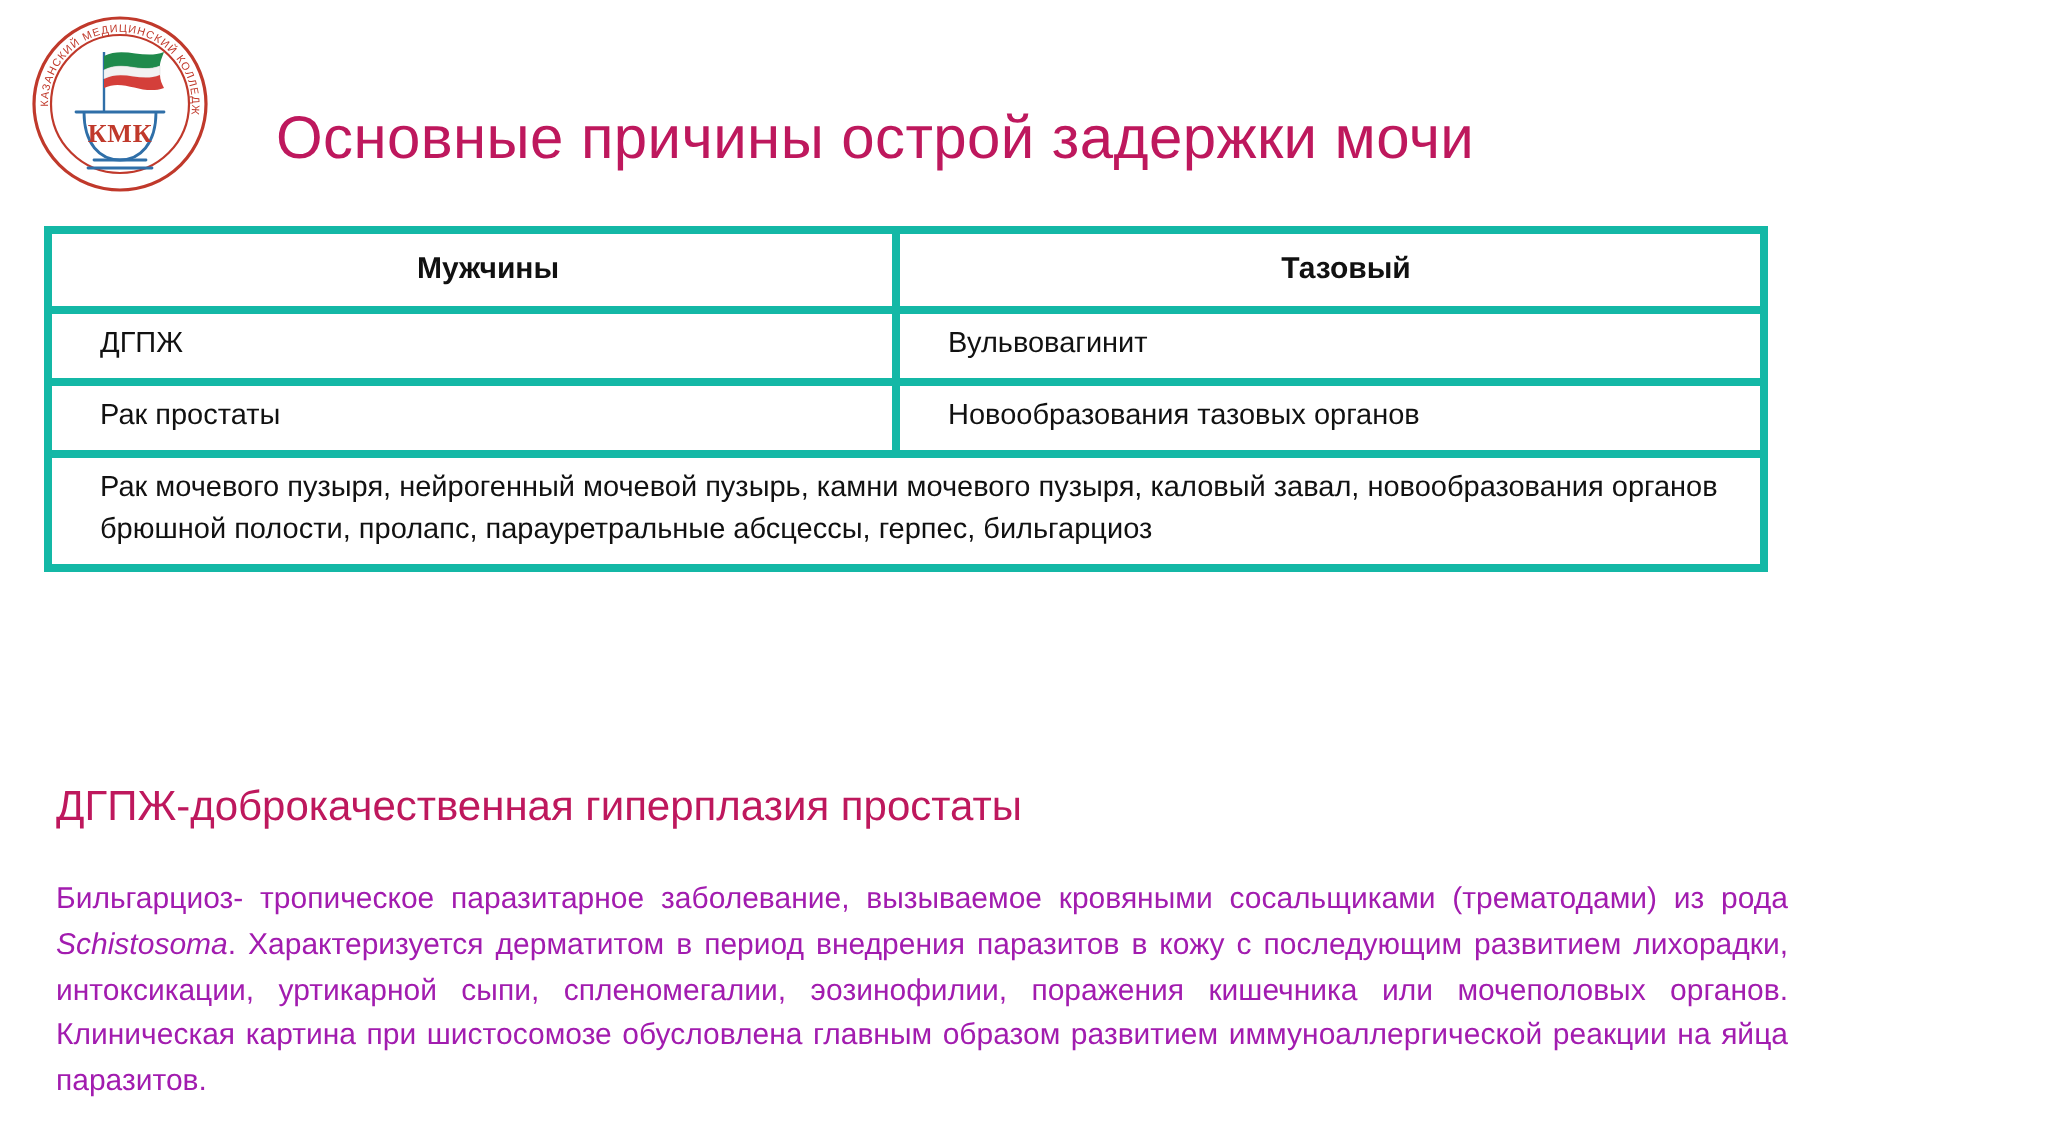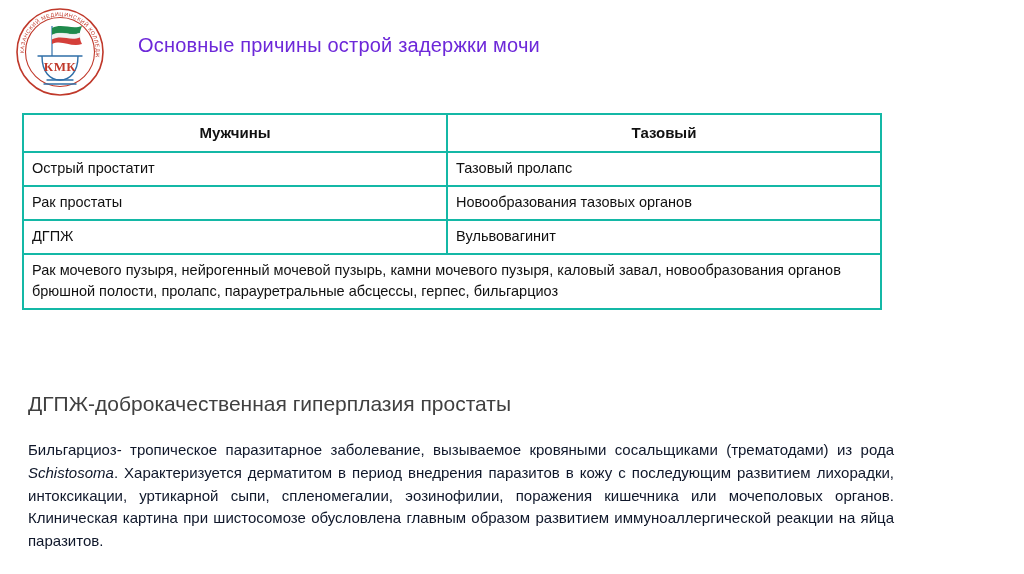--- a/index.html
+++ b/index.html
@@ -31,45 +31,45 @@
     top: 6px;
     width: 92px;
     height: 92px;
   }
   .logo svg { display: block; }
 
   
   .title {
     position: absolute;
     left: 138px;
-    top: 20px;
+    top: 32px;
     width: 800px;
-    font-size: 20px;
+    font-size: 30px;
     font-weight: normal;
     letter-spacing: 0.2px;
-    color: #6d28d9;
+    color: #be185d;
     line-height: 1.2;
     white-space: nowrap;
   }
 
   
   .tbl-wrap {
     position: absolute;
     left: 22px;
     top: 113px;
     width: 858px;
   }
   table.causes {
     border-collapse: collapse;
     width: 858px;
     table-layout: fixed;
   }
   table.causes td, table.causes th {
-    border: 2px solid #14b8a6;
-    padding: 5px 8px 6px 8px;
+    border: 4px solid #14b8a6;
+    padding: 5px 8px 6px 24px;
     font-size: 14.5px;
     line-height: 1.45;
     vertical-align: middle;
     text-align: left;
     font-weight: normal;
     color: #111111;
   }
   table.causes th {
     text-align: center;
     font-weight: bold;
@@ -85,34 +85,34 @@
     padding-bottom: 8px;
   }
 
   
   .subheading {
     position: absolute;
     left: 28px;
     top: 375px;
     font-size: 21px;
     font-weight: normal;
-    color: #404040;
+    color: #be185d;
     white-space: nowrap;
   }
 
   
   .body-text {
     position: absolute;
     left: 28px;
     top: 424px;
     width: 866px;
     font-size: 15px;
     line-height: 1.52;
     text-align: justify;
-    color: #0f172a;
+    color: #a21caf;
   }
   .body-text .sci { font-style: italic; }
 </style>
 </head>
 <body>
 
 <div class="slide">
 
   <div class="logo">
     <svg width="92" height="92" viewBox="0 0 92 92">
@@ -151,30 +151,26 @@
           <col class="c2">
         </colgroup>
       <thead>
         <tr>
           <th>Мужчины</th>
           <th>Тазовый</th>
         </tr>
       </thead>
       <tbody>
         <tr>
-          <td>Острый простатит</td>
-          <td>Тазовый пролапс</td>
+          <td>ДГПЖ</td>
+          <td>Вульвовагинит</td>
         </tr>
         <tr>
           <td>Рак простаты</td>
           <td>Новообразования тазовых органов</td>
-        </tr>
-        <tr>
-          <td>ДГПЖ</td>
-          <td>Вульвовагинит</td>
         </tr>
         <tr>
           <td class="merged" colspan="2">Рак мочевого пузыря, нейрогенный мочевой пузырь, камни мочевого пузыря, каловый завал, новообразования органов брюшной полости, пролапс, парауретральные абсцессы, герпес, бильгарциоз</td>
         </tr>
       </tbody>
     </table>
   </div>
 
   <h2 class="subheading">ДГПЖ-доброкачественная гиперплазия простаты</h2>
 

